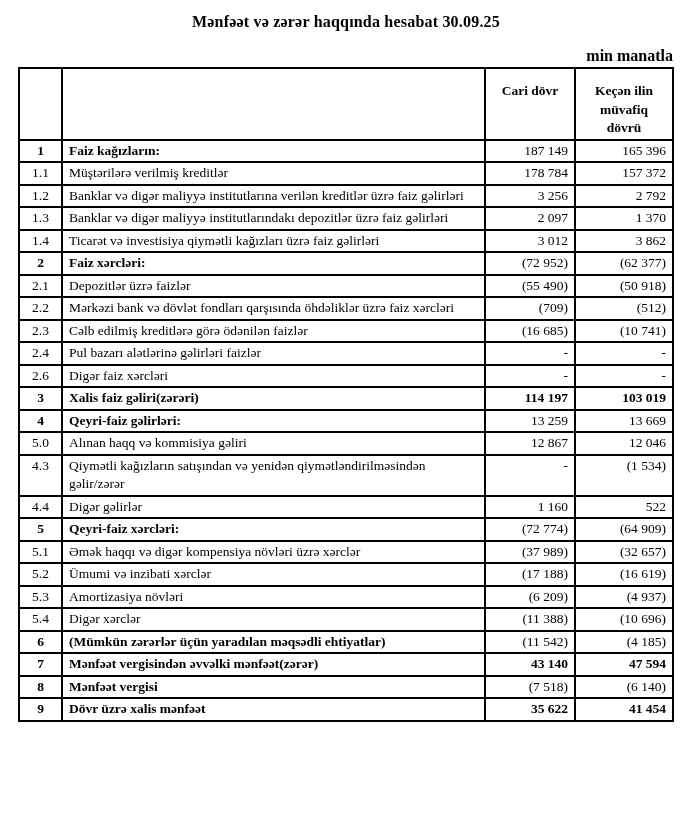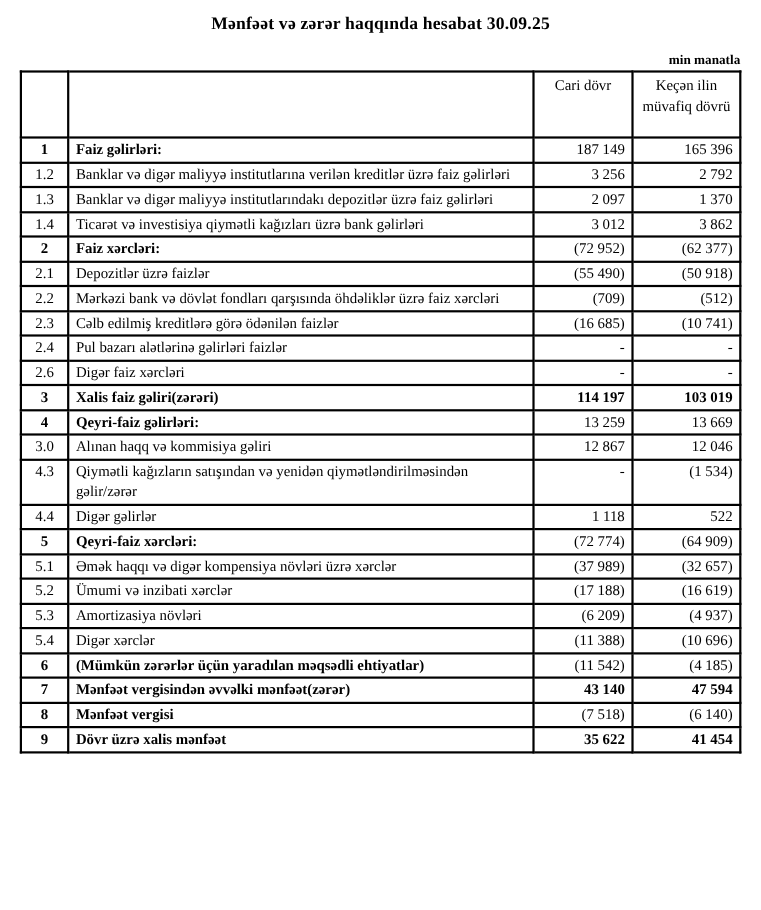--- a/index.html
+++ b/index.html
@@ -21,43 +21,43 @@
     font-weight: bold;
     font-size: 16px;
     padding-top: 13px;
     letter-spacing: 0.2px;
   }
   .unit-note {
     width: 654px;
     margin: 16px auto 2px auto;
     text-align: right;
     font-weight: bold;
-    font-size: 12px;
+    font-size: 16px;
   }
   table.report-table {
     border-collapse: collapse;
     table-layout: fixed;
     width: 654px;
     margin: 0 auto;
   }
   table.report-table th,
   table.report-table td {
     border: 2px solid #000000;
     vertical-align: top;
     font-size: 13.5px;
     line-height: 18.5px;
     padding: 1px 6px;
     box-sizing: border-box;
     overflow: hidden;
   }
   table.report-table th {
-    font-weight: normal;
+    font-weight: bold;
     text-align: center;
     height: 60px;
-    padding-top: 3px;
+    padding-top: 13px;
   }
   col.c-num  { width: 43px; }
   col.c-label{ width: 423px; }
   col.c-cur  { width: 90px; }
   col.c-prev { width: 98px; }
   td.cell-num   { text-align: center; padding: 1px 2px; }
   td.cell-label { text-align: left; }
   td.cell-val   { text-align: right; border-radius: 11px; }
   tr.section td.cell-num,
   tr.section td.cell-label { font-weight: bold; }
@@ -83,39 +83,45 @@
       <tr>
         <th></th>
         <th></th>
         <th>Cari dövr</th>
         <th>Keçən ilin müvafiq dövrü</th>
       </tr>
     </thead>
     <tbody>
         <tr class="section">
       <td class="cell-num">1</td>
-      <td class="cell-label">Faiz gəlirləri:</td>
+      <td class="cell-label">Faiz kağızların:</td>
       <td class="cell-val">187 149</td>
       <td class="cell-val">165 396</td>
+    </tr>
+        <tr>
+      <td class="cell-num">1.1</td>
+      <td class="cell-label">Müştərilərə verilmiş kreditlər</td>
+      <td class="cell-val">178 784</td>
+      <td class="cell-val">157 372</td>
     </tr>
         <tr>
       <td class="cell-num">1.2</td>
       <td class="cell-label">Banklar və digər maliyyə institutlarına verilən kreditlər üzrə faiz gəlirləri</td>
       <td class="cell-val">3 256</td>
       <td class="cell-val">2 792</td>
     </tr>
         <tr>
       <td class="cell-num">1.3</td>
       <td class="cell-label">Banklar və digər maliyyə institutlarındakı depozitlər üzrə faiz gəlirləri</td>
       <td class="cell-val">2 097</td>
       <td class="cell-val">1 370</td>
     </tr>
         <tr>
       <td class="cell-num">1.4</td>
-      <td class="cell-label">Ticarət və investisiya qiymətli kağızları üzrə bank gəlirləri</td>
+      <td class="cell-label">Ticarət və investisiya qiymətli kağızları üzrə faiz gəlirləri</td>
       <td class="cell-val">3 012</td>
       <td class="cell-val">3 862</td>
     </tr>
         <tr class="section">
       <td class="cell-num">2</td>
       <td class="cell-label">Faiz xərcləri:</td>
       <td class="cell-val">(72 952)</td>
       <td class="cell-val">(62 377)</td>
     </tr>
         <tr>
@@ -154,35 +160,35 @@
       <td class="cell-val">114 197</td>
       <td class="cell-val">103 019</td>
     </tr>
         <tr class="section">
       <td class="cell-num">4</td>
       <td class="cell-label">Qeyri-faiz gəlirləri:</td>
       <td class="cell-val">13 259</td>
       <td class="cell-val">13 669</td>
     </tr>
         <tr>
-      <td class="cell-num">3.0</td>
+      <td class="cell-num">5.0</td>
       <td class="cell-label">Alınan haqq və kommisiya gəliri</td>
       <td class="cell-val">12 867</td>
       <td class="cell-val">12 046</td>
     </tr>
         <tr>
       <td class="cell-num">4.3</td>
       <td class="cell-label">Qiymətli kağızların satışından və yenidən qiymətləndirilməsindən gəlir/zərər</td>
       <td class="cell-val">-</td>
       <td class="cell-val">(1 534)</td>
     </tr>
         <tr>
       <td class="cell-num">4.4</td>
       <td class="cell-label">Digər gəlirlər</td>
-      <td class="cell-val">1 118</td>
+      <td class="cell-val">1 160</td>
       <td class="cell-val">522</td>
     </tr>
         <tr class="section">
       <td class="cell-num">5</td>
       <td class="cell-label">Qeyri-faiz xərcləri:</td>
       <td class="cell-val">(72 774)</td>
       <td class="cell-val">(64 909)</td>
     </tr>
         <tr>
       <td class="cell-num">5.1</td>

